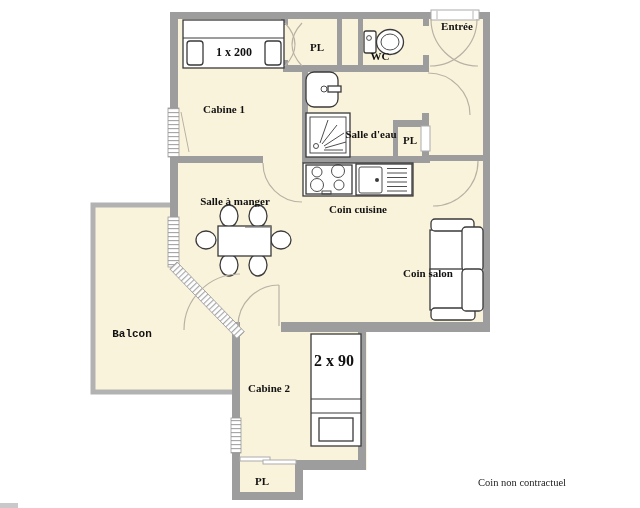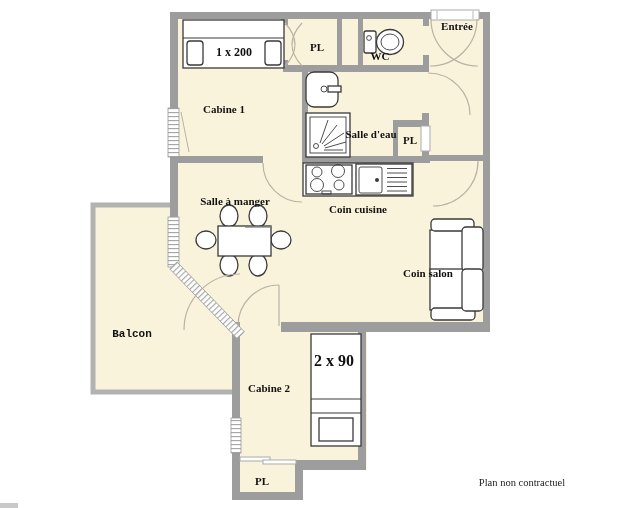--- a/index.html
+++ b/index.html
@@ -181,16 +181,16 @@
   <div class="lbl" style="left:371px;top:98px;margin-top:36px;">Salle d'eau</div>
   <div class="lbl" style="left:410px;top:140px;">PL</div>
   <div class="lbl" style="left:235px;top:201px;">Salle à manger</div>
   <div class="lbl" style="left:358px;top:209px;">Coin cuisine</div>
   <div class="lbl" style="left:400px;top:273px;margin-left:28px;">Coin salon</div>
   <div class="lbl" style="left:132px;top:334px;font-family:Liberation Mono, monospace;">Balcon</div>
   <div class="lbl" style="left:269px;top:388px;">Cabine 2</div>
   <div class="lbl" style="left:334px;top:361px;font-size:16px;">2 x 90</div>
   <div class="lbl" style="left:262px;top:481px;">PL</div>
 
-  <div class="footer-note" style="left:522px;top:482px;">Plan non contractuel</div>
+  <div class="footer-note" style="left:522px;top:482px;">Coin non contractuel</div>
 
   <div class="scroll-frag"></div>
 </div>
 
 </body></html>

